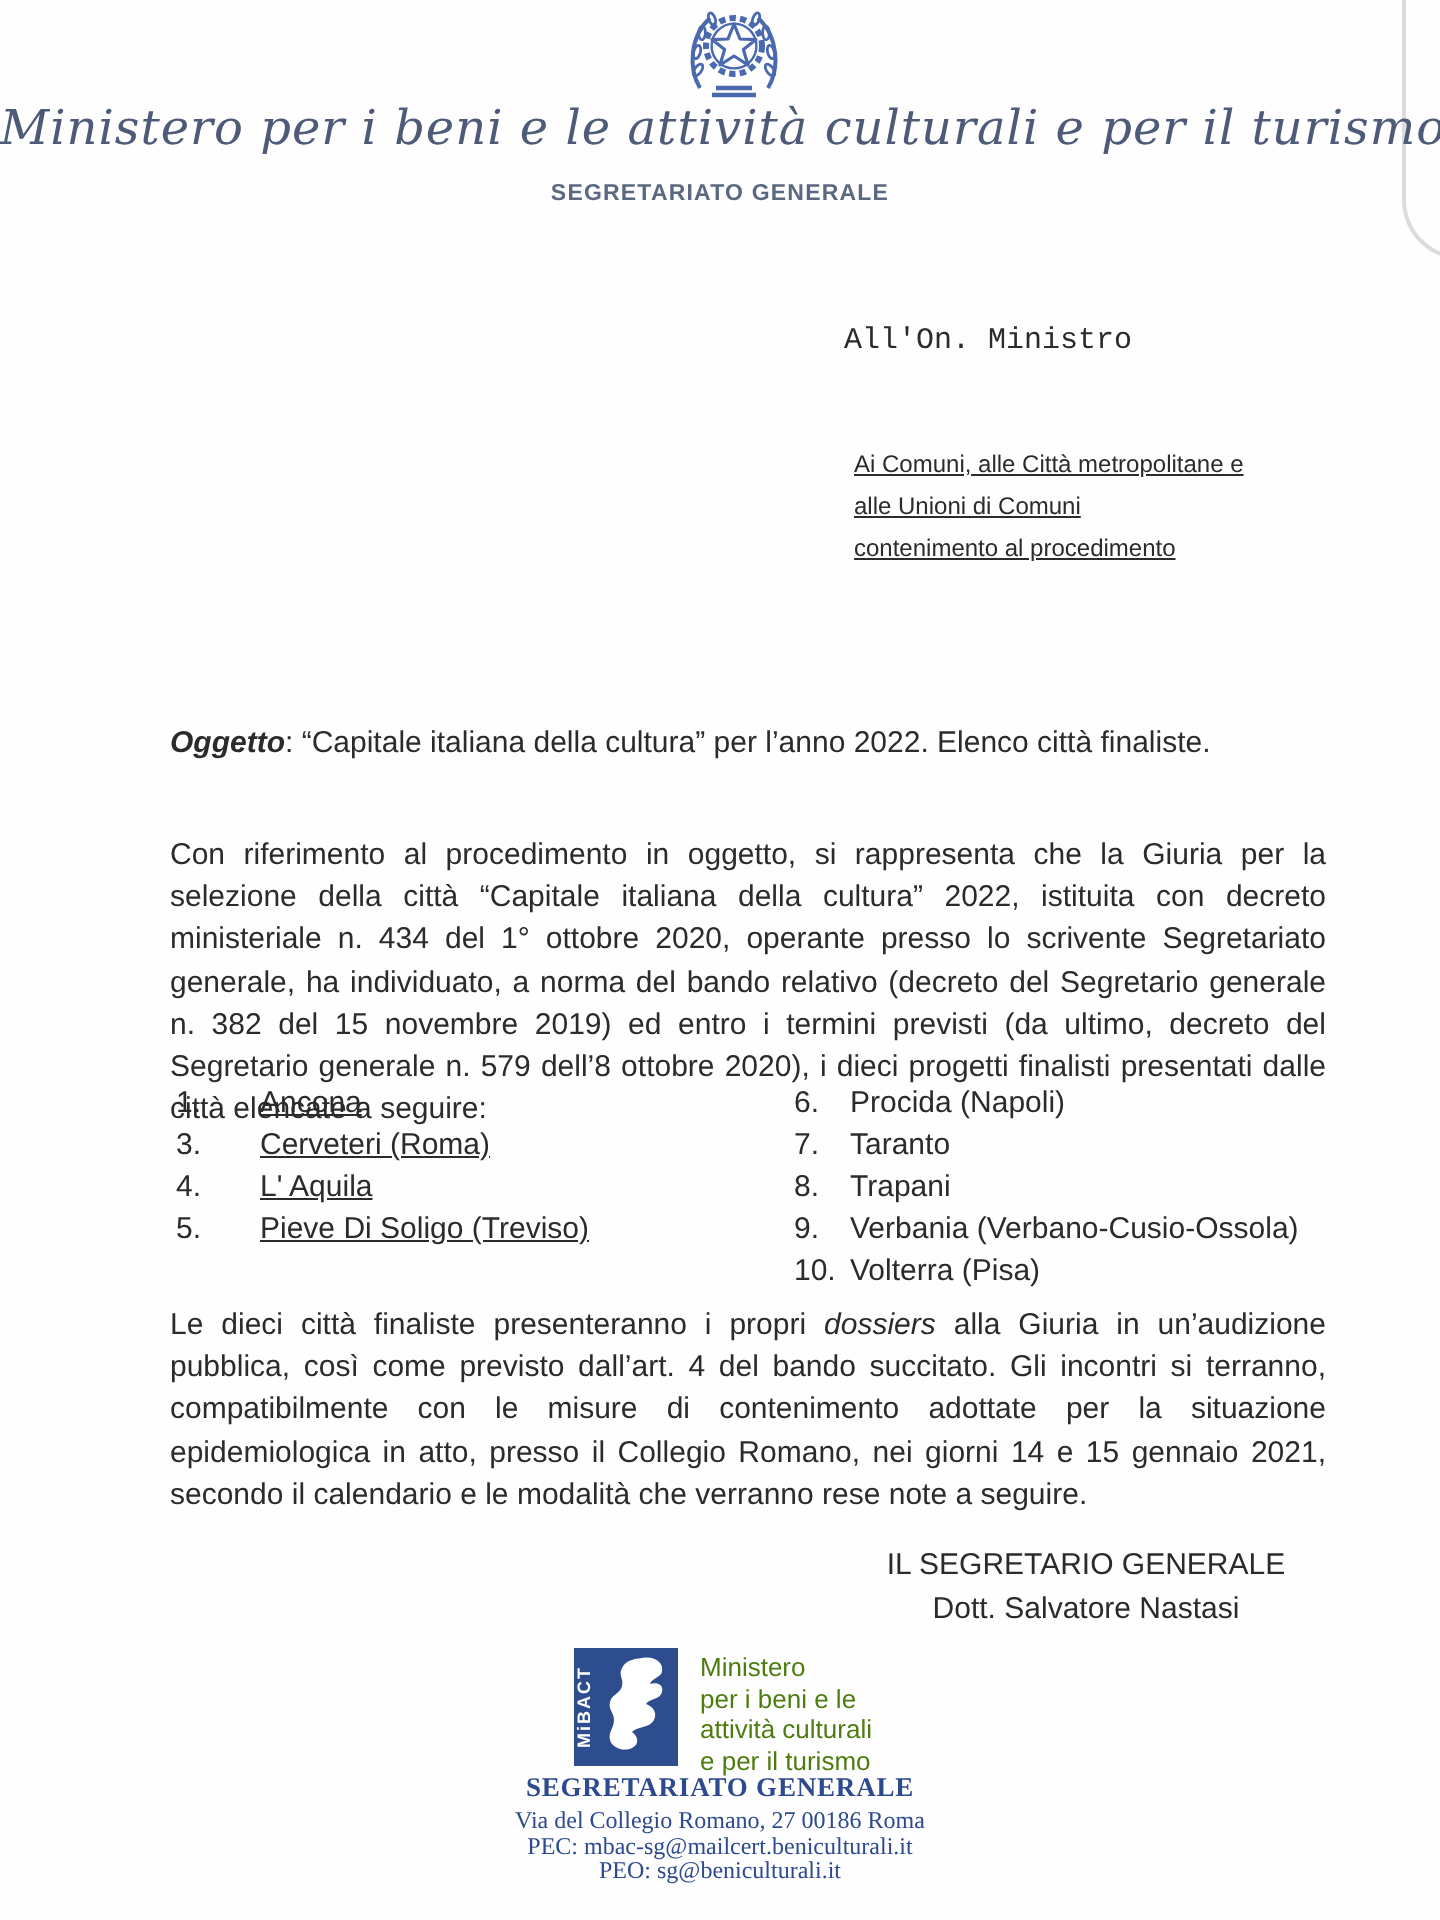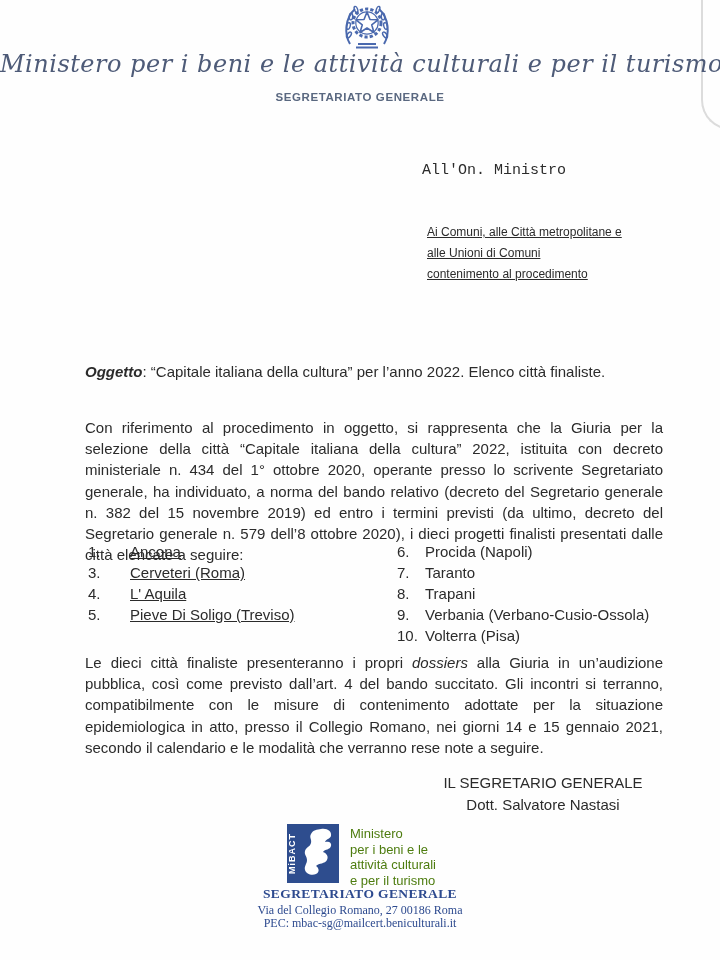--- a/index.html
+++ b/index.html
@@ -180,15 +180,16 @@
       <div>per i beni e le</div>
       <div>attività culturali</div>
       <div>e per il turismo</div>
     </div>
   </div>
 
   <div class="footer-center">
     <div class="footer-dept">SEGRETARIATO GENERALE</div>
     <div class="footer-line">Via del Collegio Romano, 27 00186 Roma</div>
     <div class="footer-line">PEC: mbac-sg@mailcert.beniculturali.it</div>
+    <div class="footer-line">PEO: sg@beniculturali.it</div>
   </div>
 
 </div>
 
 </body></html>

